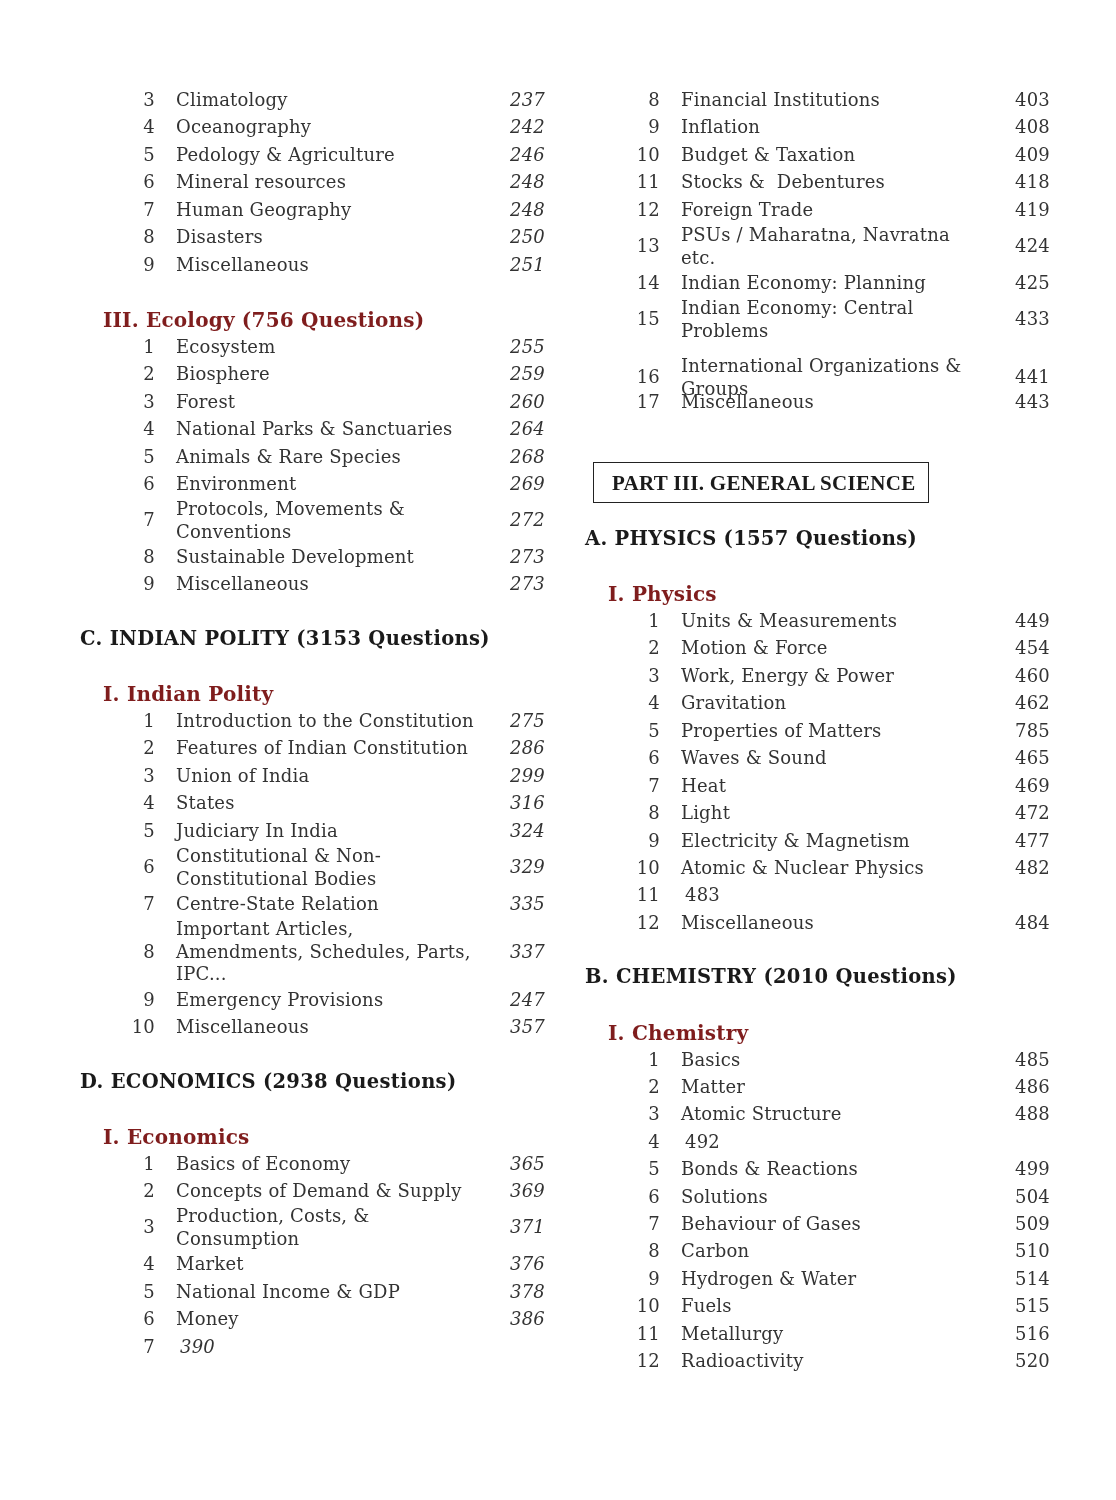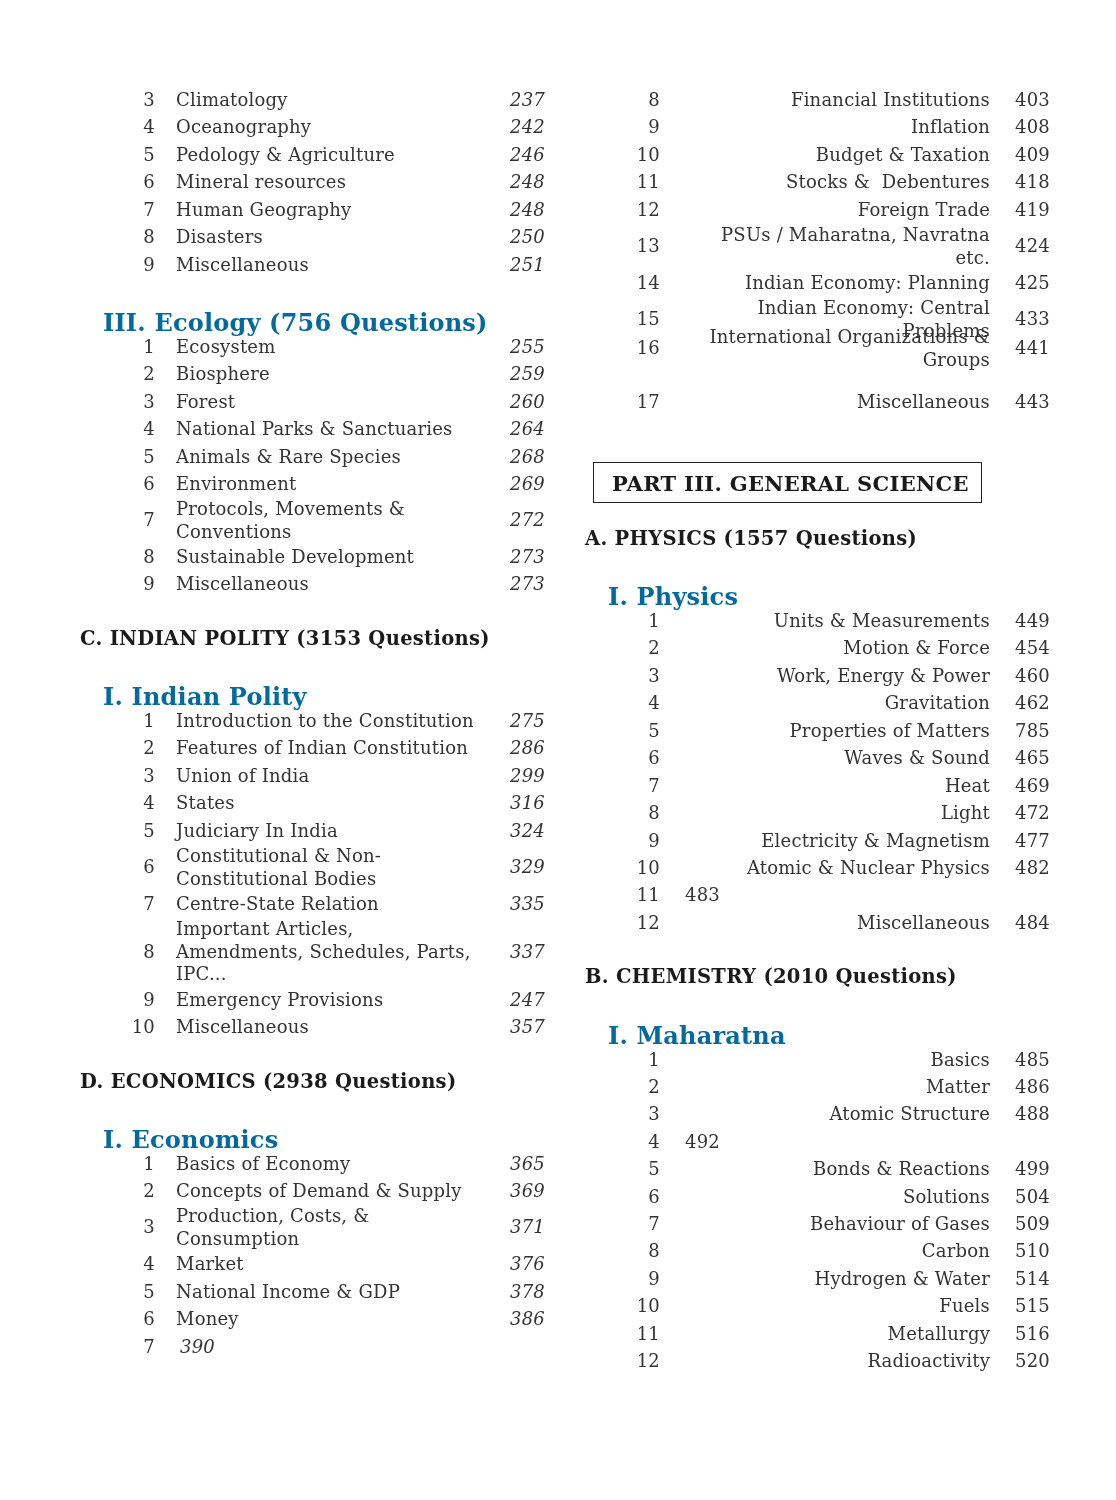--- a/index.html
+++ b/index.html
@@ -21,35 +21,35 @@
     .row .title { flex: 1; padding-left: 20px; }
     .row .page { width: 50px; text-align: right; flex: none; }
 
     .col-left .row { left: 35px; width: 430px; }
     .col-left .row .num { width: 40px; }
     .col-left .row .title { padding-left: 21px; }
     .col-left .row .page { width: 60px; font-style: italic; }
 
     .col-right .row { left: 35px; width: 430px; }
     .col-right .row .num { width: 40px; }
-    .col-right .row .title { padding-left: 21px; text-align: right; }
+    .col-right .row .title { padding-left: 21px; }
     .col-right .row .page { width: 60px; }
 
     .subhead {
-      position: absolute; font-weight: bold; font-size: 24px; color: #0369a1;
+      position: absolute; font-weight: bold; font-size: 20px; color: #7f1d1d;
       letter-spacing: 0.2px;
     }
     .sechead {
       position: absolute; font-weight: bold; font-size: 19.5px; color: #1a1a1a;
       letter-spacing: 0.3px;
     }
     .partbox {
       position: absolute; border: 1.5px solid #222; font-weight: bold;
       font-size: 21px; color: #1a1a1a; padding: 0 12px 0 18px;
-      height: 41px; line-height: 41px; letter-spacing: 0.3px; box-sizing: border-box;
+      height: 41px; line-height: 41px; letter-spacing: 0.3px; box-sizing: border-box; font-family: Liberation Serif, serif;
     }
   </style>
 </head>
 <body>
 
 <div class="col col-left">
 
   <div class="row" style="top:89px">
       <span class="num">3</span>
       <span class="title">Climatology</span>
@@ -259,21 +259,21 @@
   <div class="row" style="top:272px">
       <span class="num">14</span>
       <span class="title">Indian Economy: Planning</span>
       <span class="page">425</span>
     </div>
   <div class="row" style="top:297px">
       <span class="num">15</span>
       <span class="title"><span>Indian Economy: Central</span><br><span>Problems</span></span>
       <span class="page">433</span>
     </div>
-  <div class="row" style="top:326px">
+  <div class="row" style="top:355px">
       <span class="num">16</span>
       <span class="title"><span>International Organizations &amp;</span><br><span>Groups</span></span>
       <span class="page">441</span>
     </div>
   <div class="row" style="top:391px">
       <span class="num">17</span>
       <span class="title">Miscellaneous</span>
       <span class="page">443</span>
     </div>
 
@@ -335,21 +335,21 @@
       <span class="num">11</span>
       <span class="page">483</span>
     </div>
   <div class="row" style="top:912px">
       <span class="num">12</span>
       <span class="title">Miscellaneous</span>
       <span class="page">484</span>
     </div>
 
   <div class="sechead" style="top:965px; left:0px">B. CHEMISTRY (2010 Questions)</div>
-  <div class="subhead" style="top:1021px; left:23px">I. Maharatna</div>
+  <div class="subhead" style="top:1021px; left:23px">I. Chemistry</div>
   <div class="row" style="top:1049px">
       <span class="num">1</span>
       <span class="title">Basics</span>
       <span class="page">485</span>
     </div>
   <div class="row" style="top:1076px">
       <span class="num">2</span>
       <span class="title">Matter</span>
       <span class="page">486</span>
     </div>

